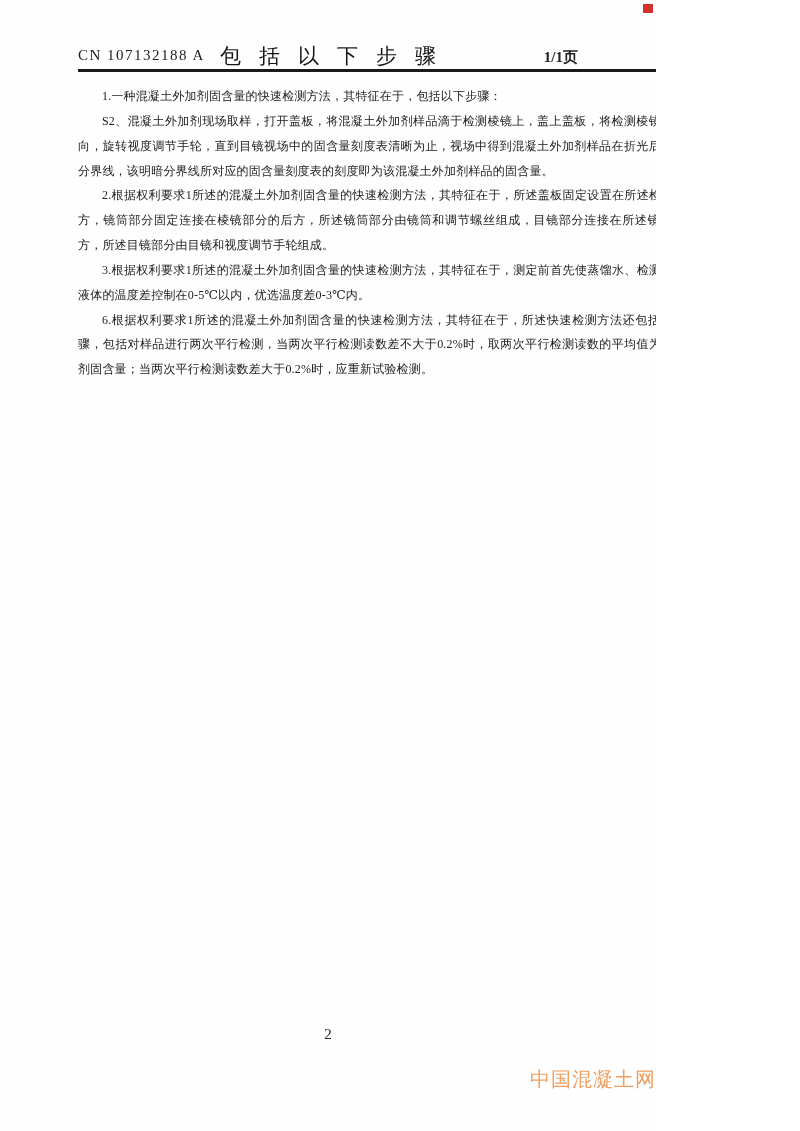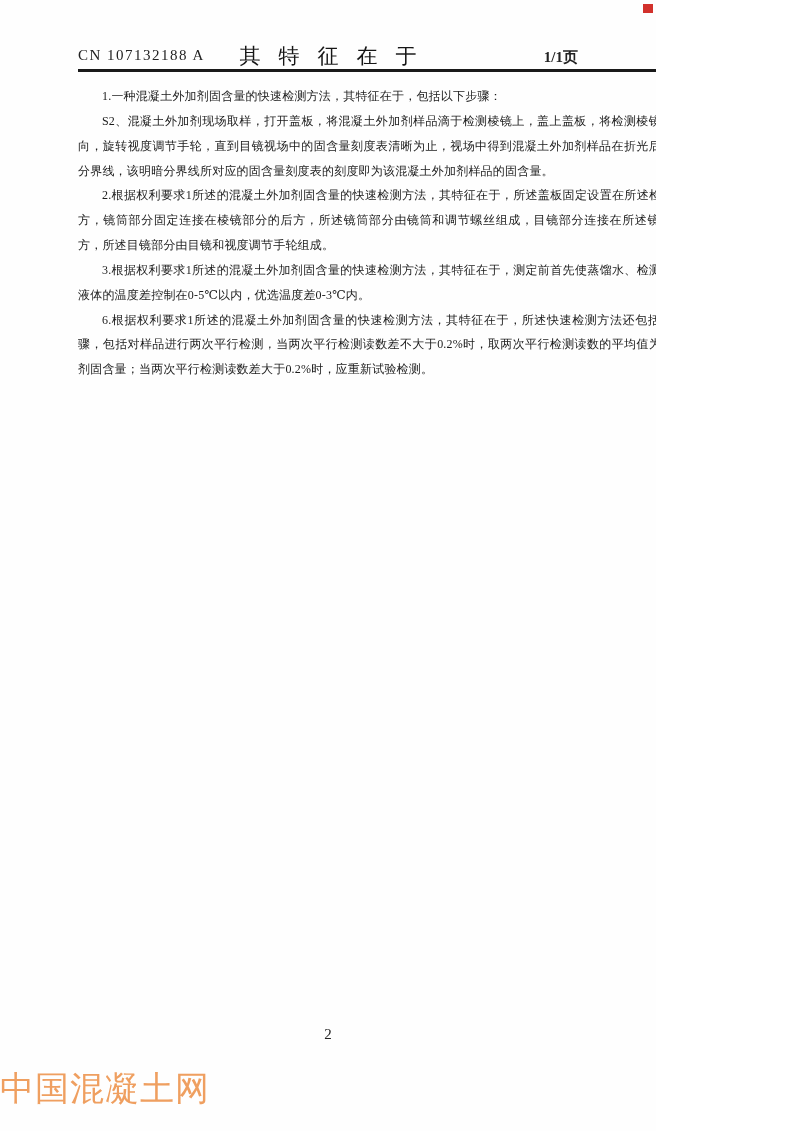--- a/index.html
+++ b/index.html
@@ -66,40 +66,40 @@
   .page-number {
     position: absolute;
     left: 0; right: 0; top: 1026px;
     text-align: center;
     font-size: 15px;
     color: #222;
   }
   .watermark {
     position: absolute;
     left: 0; right: 0; top: 1066px;
-    text-align: left;
-    font-size: 34px;
+    text-align: right;
+    font-size: 20px;
     letter-spacing: 1px;
     font-family: "Liberation Sans", "DejaVu Sans", sans-serif;
     white-space: nowrap;
   }
   .corner-mark {
     position: absolute;
     top: 4px; right: 3px;
     width: 10px; height: 9px;
   }
 </style>
 </head>
 <body>
 
 <div class="page">
 
   <span class="hdr-docnum">CN 107132188 A</span>
 
-  <h1 class="hdr-title">其特征在于</h1>
+  <h1 class="hdr-title">包括以下步骤</h1>
 
   <span class="hdr-pageind">1/1页</span>
 
   <div class="hdr-rule"></div>
 
   <main class="body">
     <p>1.一种混凝土外加剂固含量的快速检测方法，其特征在于，包括以下步骤：</p>
     <p>S2、混凝土外加剂现场取样，打开盖板，将混凝土外加剂样品滴于检测棱镜上，盖上盖板，将检测棱镜对准光亮方向，旋转视度调节手轮，直到目镜视场中的固含量刻度表清晰为止，视场中得到混凝土外加剂样品在折光后的一条明暗分界线，该明暗分界线所对应的固含量刻度表的刻度即为该混凝土外加剂样品的固含量。</p>
     <p>2.根据权利要求1所述的混凝土外加剂固含量的快速检测方法，其特征在于，所述盖板固定设置在所述检测棱镜的上方，镜筒部分固定连接在棱镜部分的后方，所述镜筒部分由镜筒和调节螺丝组成，目镜部分连接在所述镜筒部分的后方，所述目镜部分由目镜和视度调节手轮组成。</p>
     <p>3.根据权利要求1所述的混凝土外加剂固含量的快速检测方法，其特征在于，测定前首先使蒸馏水、检测设备和待测液体的温度差控制在0-5℃以内，优选温度差0-3℃内。</p>

